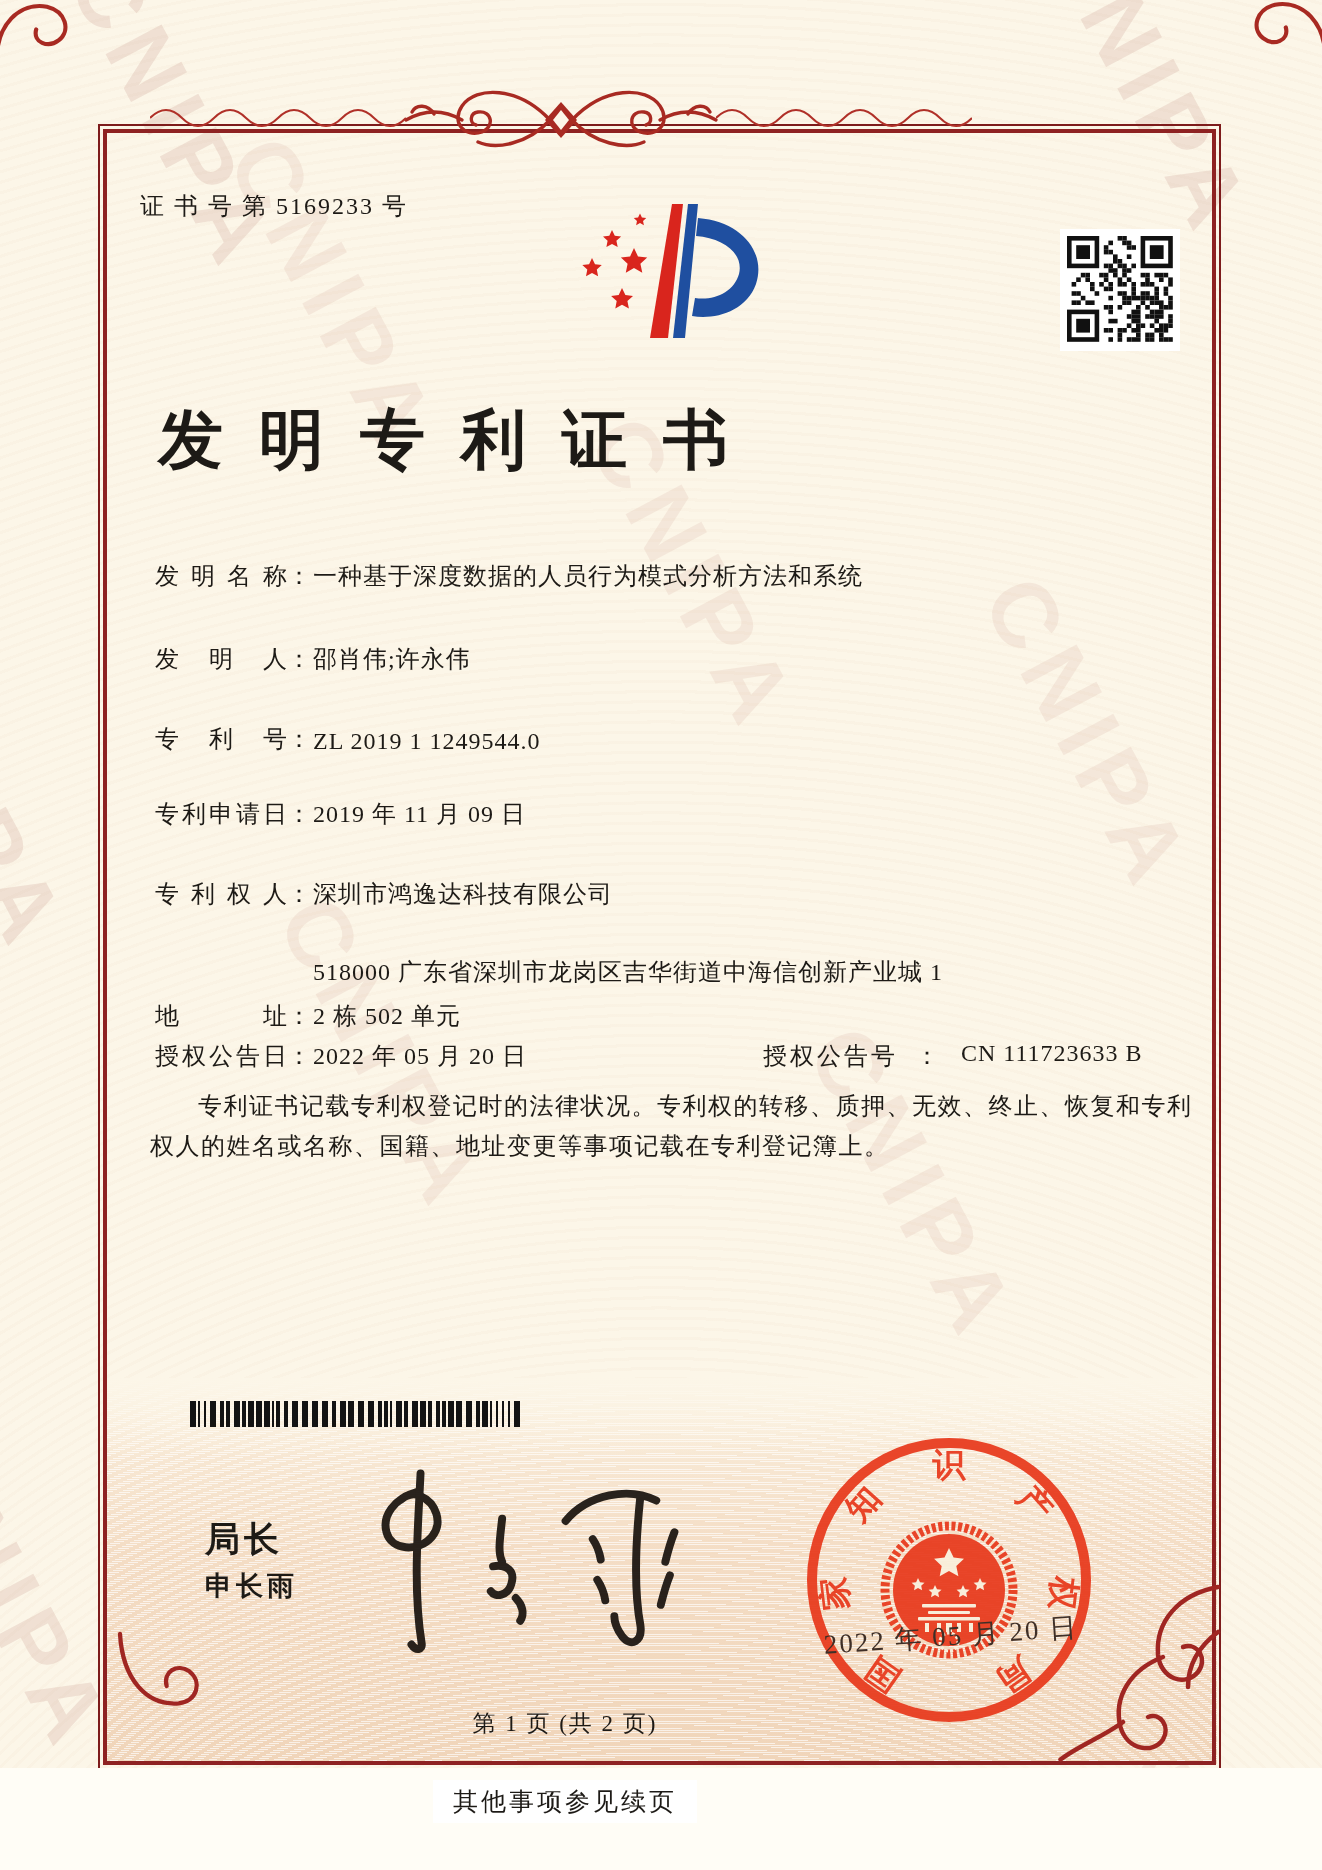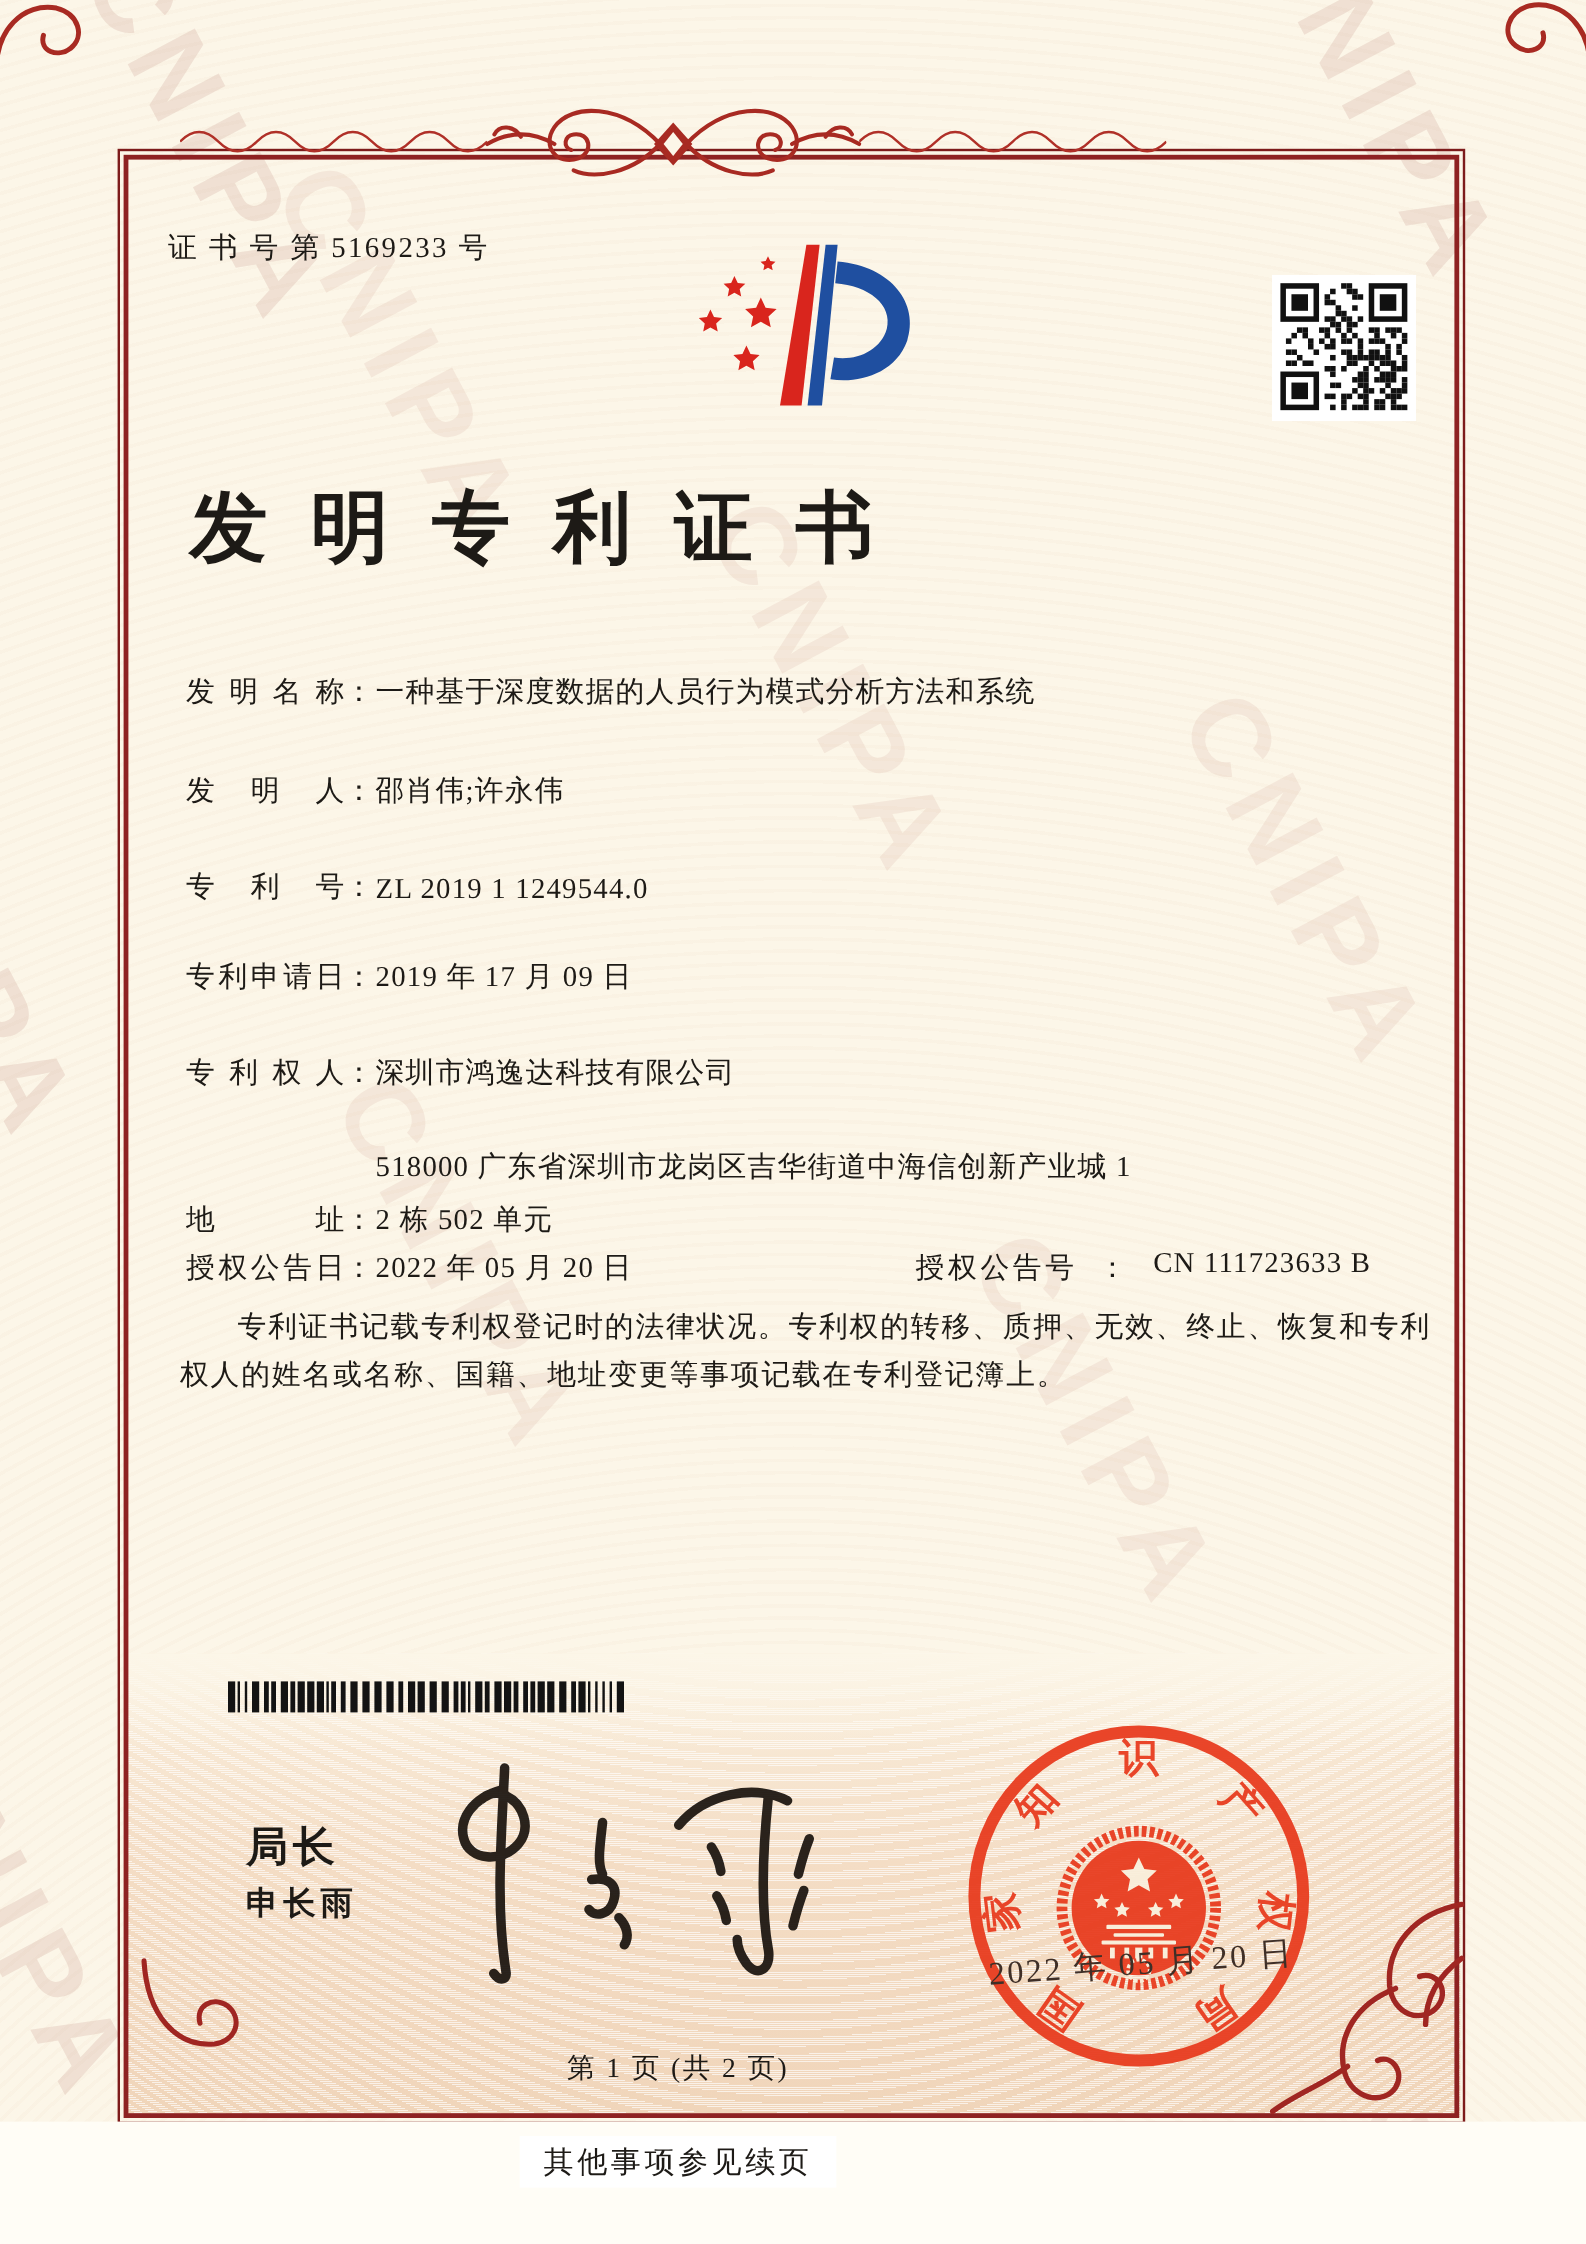--- a/index.html
+++ b/index.html
@@ -321,21 +321,21 @@
     <span class="fvalue">邵肖伟;许永伟</span>
   </div>
   <div class="field" style="top:723px;">
     <span class="flabel">专利号</span>
       <span class="colon">：</span>
     <span class="fvalue">ZL 2019 1 1249544.0</span>
   </div>
   <div class="field" style="top:798px;">
     <span class="flabel">专利申请日</span>
       <span class="colon">：</span>
-    <span class="fvalue">2019 年 17 月 09 日</span>
+    <span class="fvalue">2019 年 11 月 09 日</span>
   </div>
   <div class="field" style="top:878px;">
     <span class="flabel">专利权人</span>
       <span class="colon">：</span>
     <span class="fvalue">深圳市鸿逸达科技有限公司</span>
   </div>
   <div class="field" style="top:956px;">
     <span class="flabel">地址</span>
       <span class="colon">：</span>
     <span class="fvalue">

